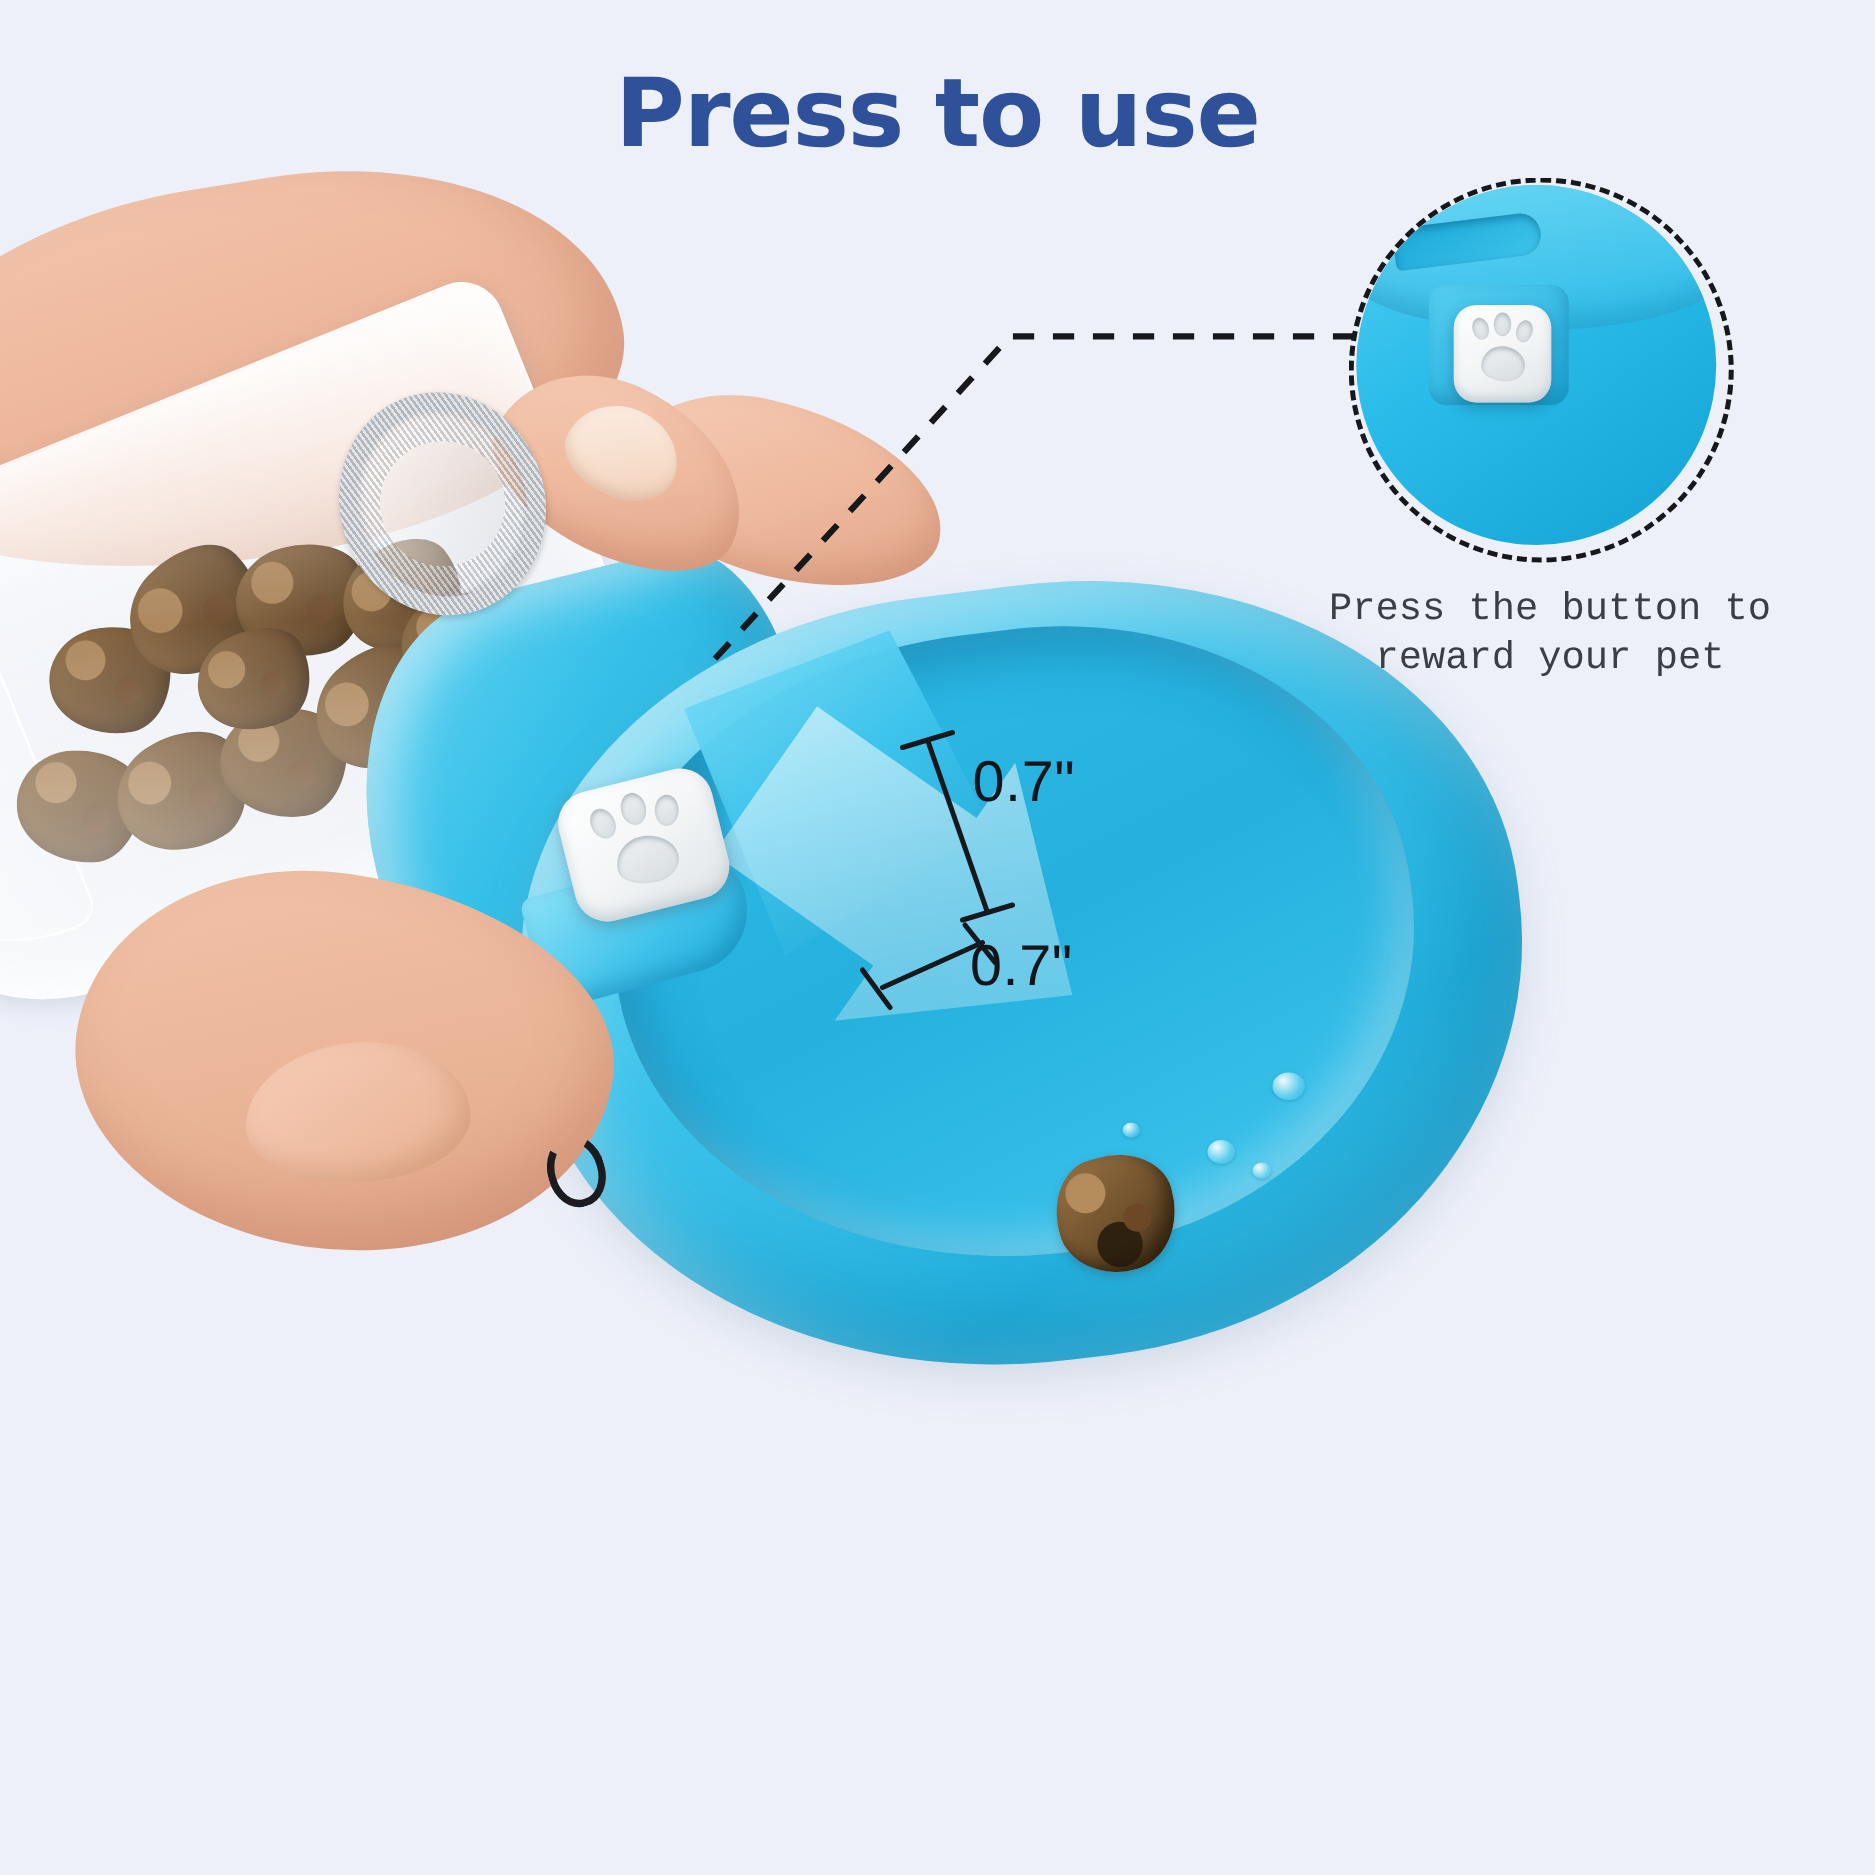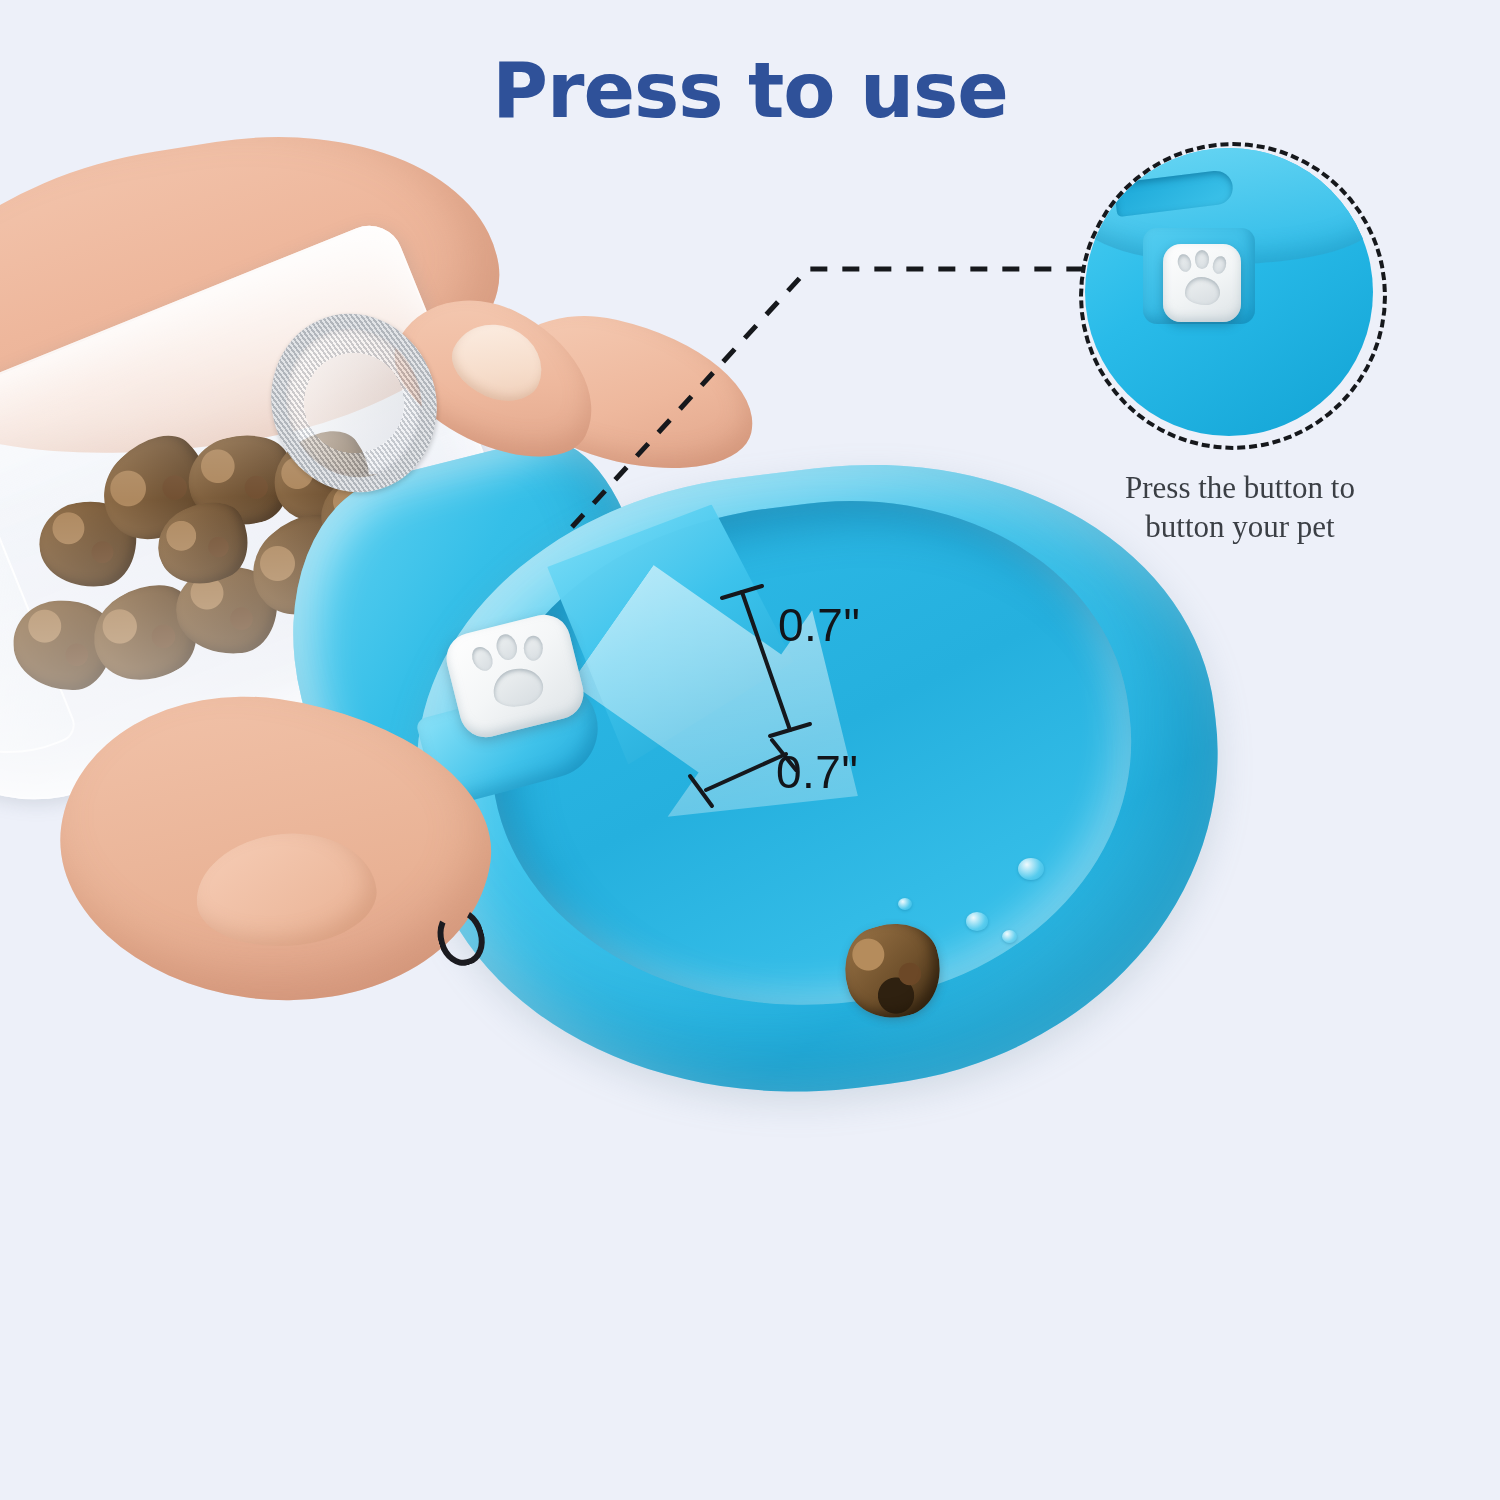--- a/index.html
+++ b/index.html
@@ -248,21 +248,21 @@
   }
 
   
   #leader{position:absolute;left:0;top:0;width:1500px;height:1500px;pointer-events:none;}
 
   
   #caption{
     position:absolute;left:1030px;top:468px;width:420px;
     text-align:center;
     font-size:31px;line-height:1.26;color:#3b3f45;
-    font-family:Liberation Serif, serif;
+    font-family:Liberation Mono, monospace;
   }
 
   
   #panel{
     position:absolute;left:57px;top:1078px;width:1386px;height:377px;
     background:#c9edfb;border-radius:34px;
   }
   #panelText{
     position:absolute;left:0;top:24px;width:1386px;text-align:center;
     color:#1b1d21;
@@ -394,17 +394,17 @@
         <i style="left:32px;top:6px;width:14px;height:19px;"></i>
         <i style="left:50px;top:12px;width:13px;height:18px;transform:rotate(16deg);"></i>
         <i style="left:22px;top:33px;width:35px;height:28px;border-radius:46% 54% 42% 58%/58% 56% 44% 42%;"></i>
       </div>
     </div>
   </div>
   <div id="calloutRing"></div>
 
   <div id="caption">
     <div>Press the button to</div>
-    <div>button your pet</div>
+    <div>reward your pet</div>
   </div>
 
 
 </div>
 
 </body></html>

